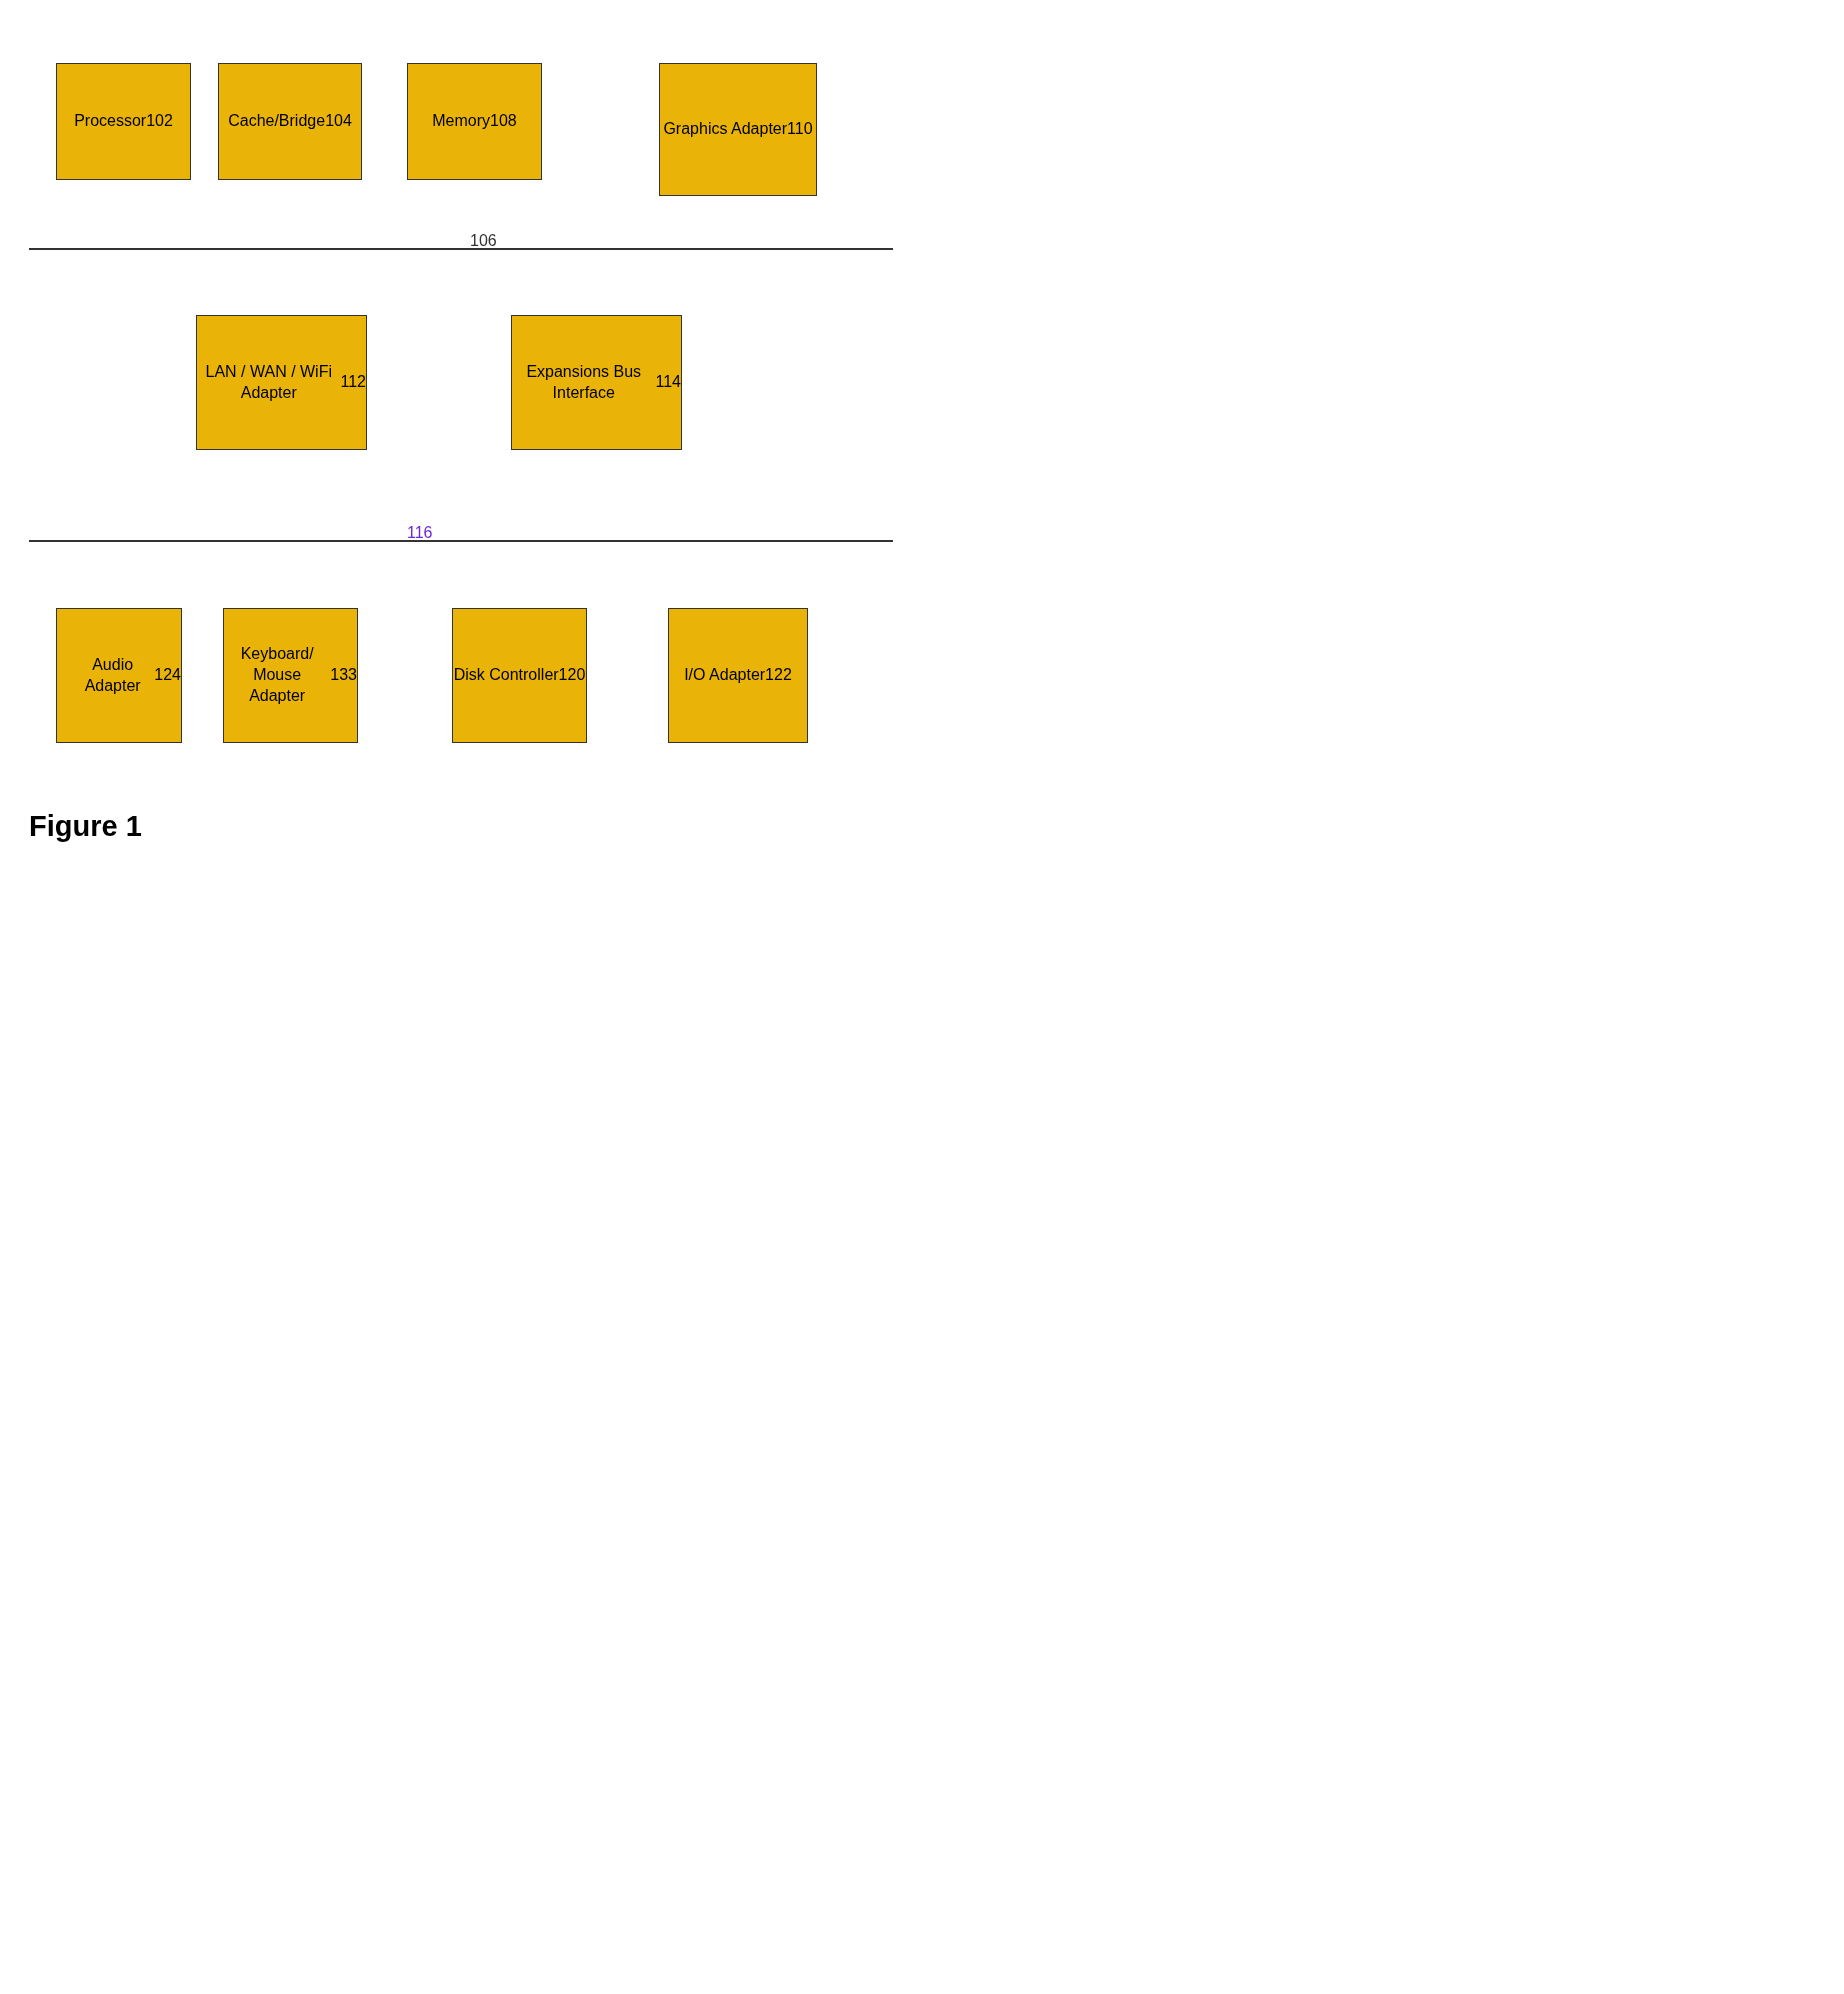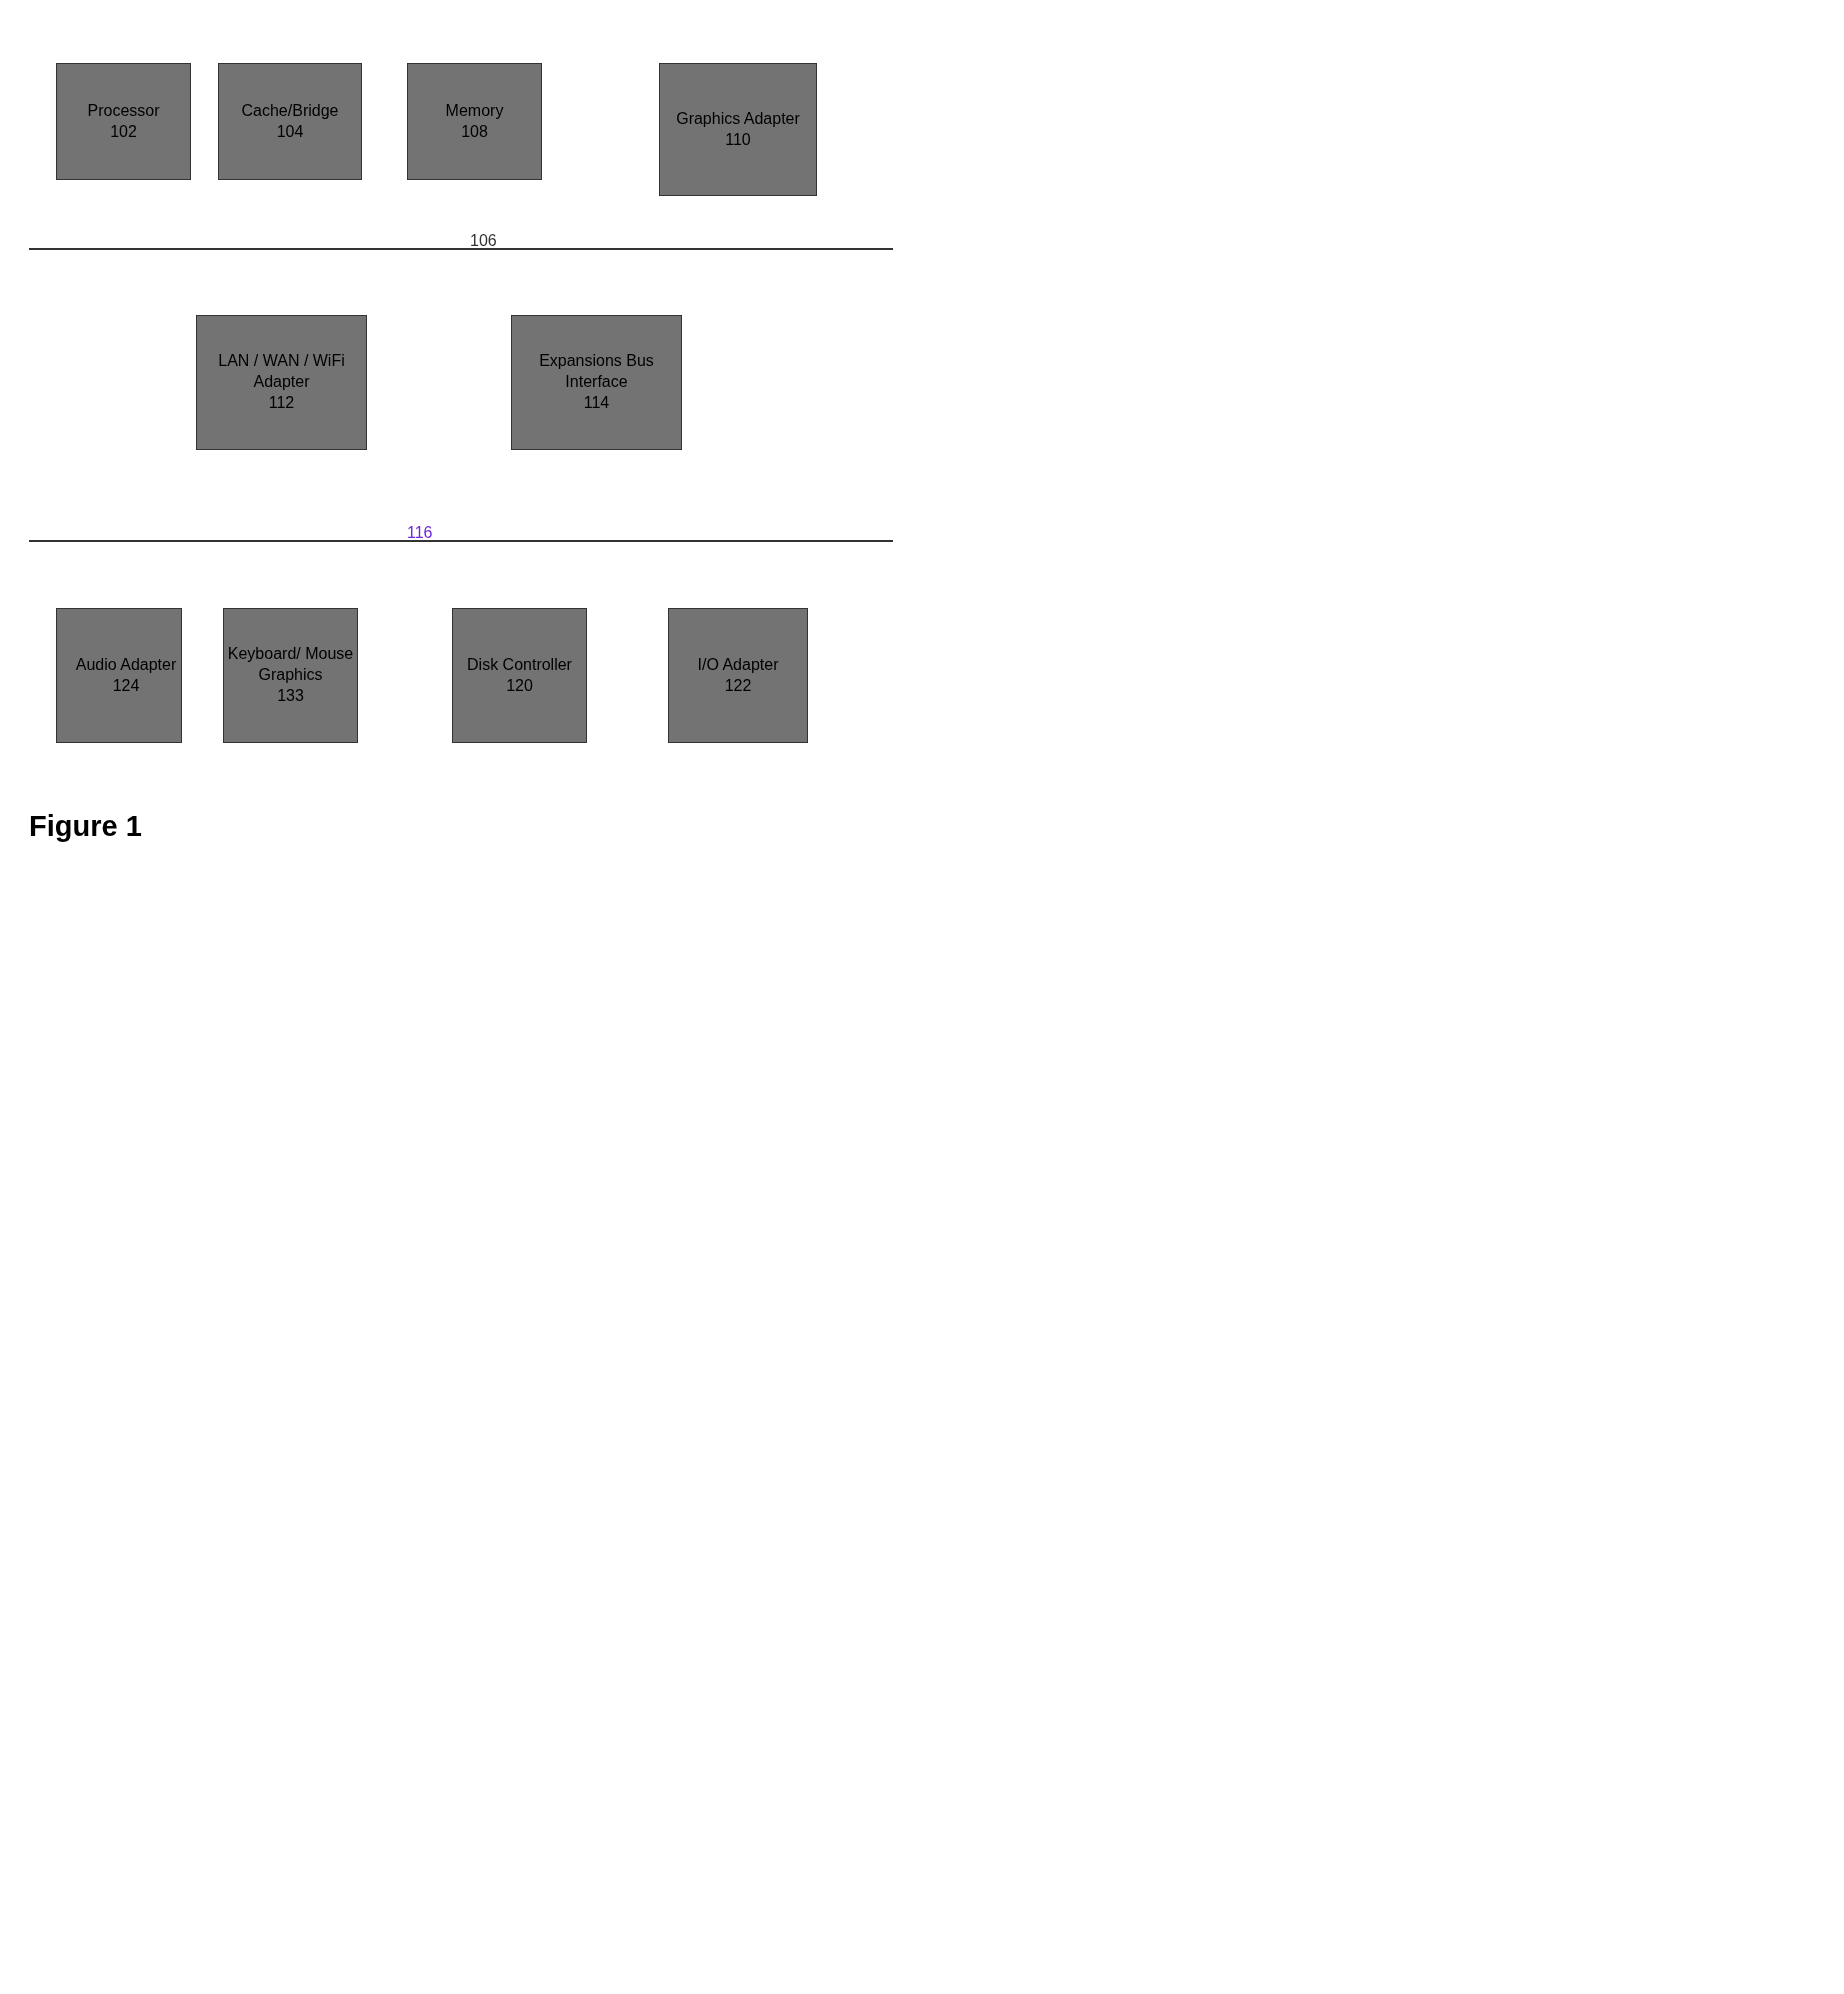--- a/index.html
+++ b/index.html
@@ -18,23 +18,22 @@
       position: relative;
     }
     .diagram {
       position: relative;
       width: 100%;
     }
 
     
     .box {
       border: 1.8px solid #333;
-      background: #737373;
+      background: #eab308;
       display: flex;
-      flex-direction: column;
       align-items: center;
       justify-content: center;
       text-align: center;
       font-size: 16px;
       line-height: 1.3;
       position: absolute;
     }
 
     
     #processor     { width: 135px; height: 117px; left: 27px;  top: 27px; }
@@ -145,21 +144,21 @@
 
     <div class="bus-line-116"></div>
     <div class="bus-label-116">116</div>
 
     <div class="box" id="audio">
       <span>Audio Adapter</span>
       <span>124</span>
     </div>
 
     <div class="box" id="keyboard">
-      <span>Keyboard/ Mouse Graphics</span>
+      <span>Keyboard/ Mouse Adapter</span>
       <span>133</span>
     </div>
 
     <div class="box" id="disk">
       <span>Disk Controller</span>
       <span>120</span>
     </div>
 
     <div class="box" id="io-adapter">
       <span>I/O Adapter</span>

